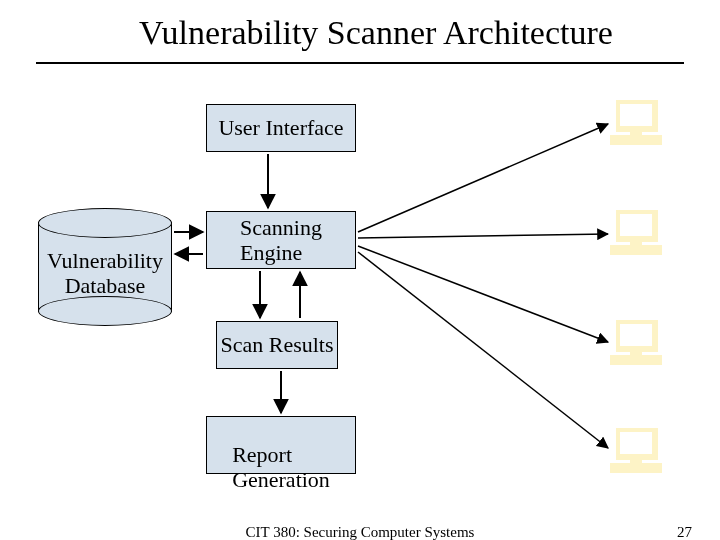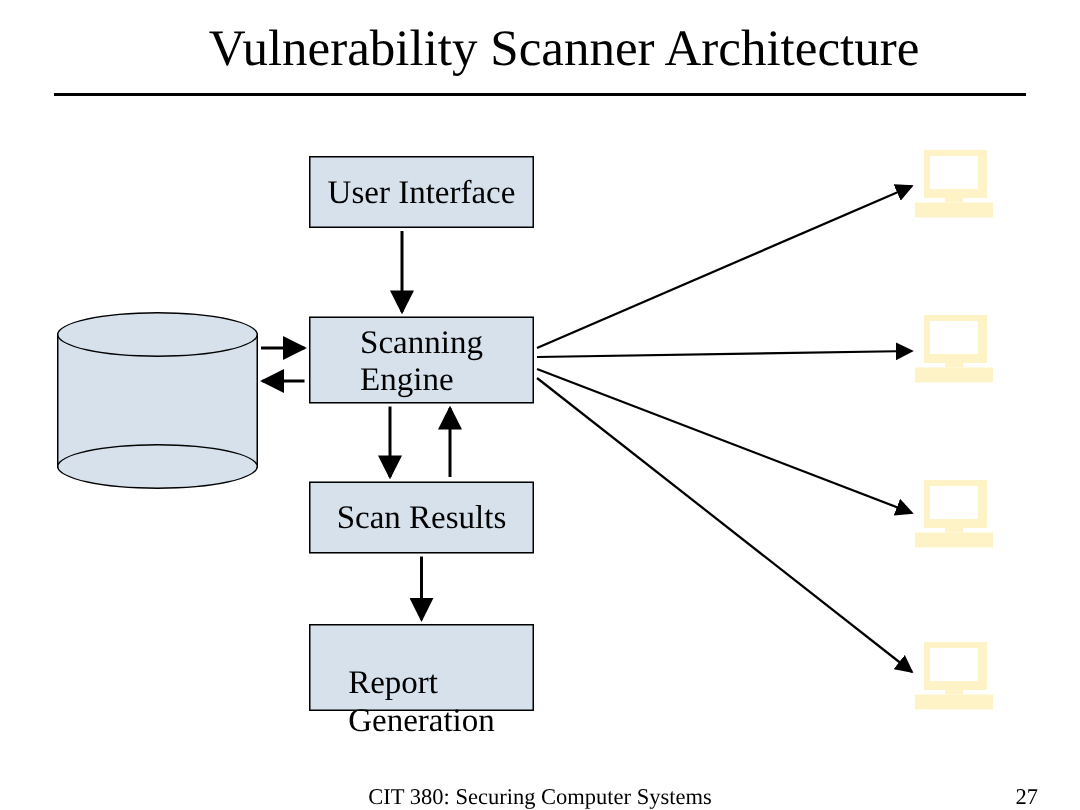--- a/index.html
+++ b/index.html
@@ -128,32 +128,34 @@
 </head>
 <body>
 
 <div class="title">Vulnerability Scanner Architecture</div>
 <div class="title-rule"></div>
 
 <div class="db-cyl" style="left:38px; top:208px; width:134px; height:118px;">
   <div class="db-body"></div>
   <div class="db-ellipse" style="bottom:0;"></div>
   <div class="db-ellipse" style="top:0;"></div>
+  <div class="db-label" style="white-space:pre-line;">Vulnerability
+Database</div>
 </div>
 
 <div class="box" style="left:206px; top:104px; width:150px; height:48px;">
   <span>User Interface</span>
 </div>
 
 <div class="box" style="left:206px; top:211px; width:150px; height:58px;">
   <span style="white-space:pre-line;">Scanning
 Engine</span>
 </div>
 
-<div class="box" style="left:206px; top:321px; width:150px; height:48px;">
+<div class="box" style="left:216px; top:321px; width:122px; height:48px;">
   <span>Scan Results</span>
 </div>
 
 <div class="box" style="left:206px; top:416px; width:150px; height:58px;">
   <span style="white-space:pre-line;margin-top:44px;">Report
 Generation</span>
 </div>
 
 <div class="computer" style="left:610px; top:100px;">
   <div class="monitor"></div>

